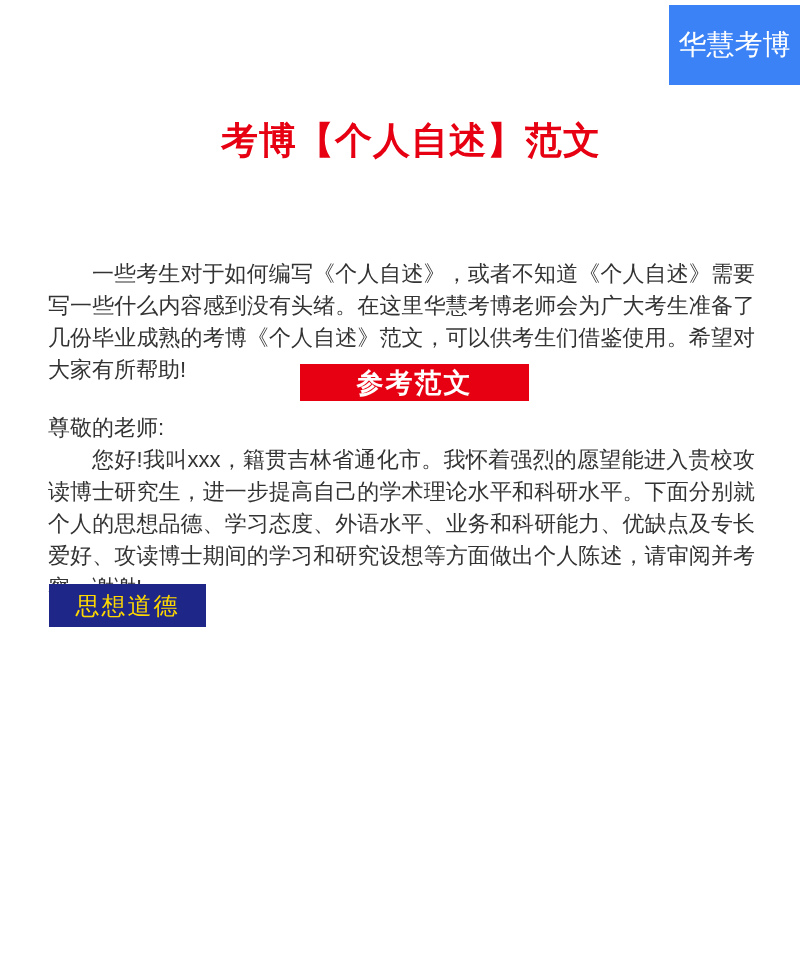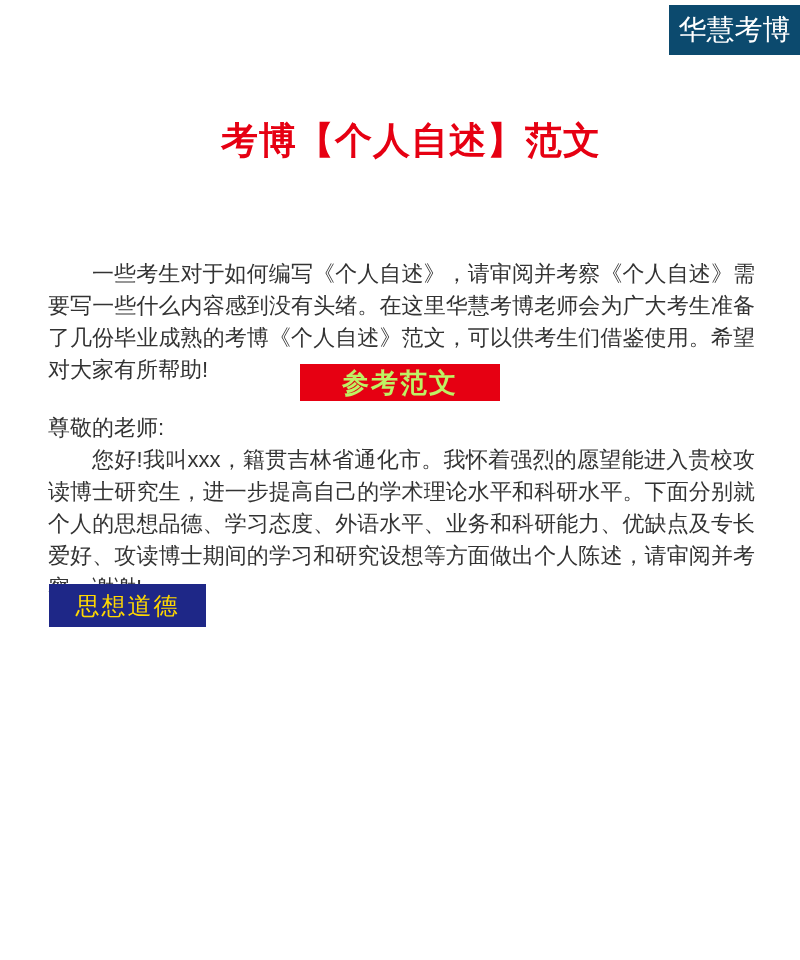--- a/index.html
+++ b/index.html
@@ -9,22 +9,22 @@
     height: 960px;
     background: #ffffff;
     overflow: hidden;
     font-family: "Liberation Sans", sans-serif;
   }
   .logo {
     position: absolute;
     top: 5px;
     right: 0;
     width: 131px;
-    height: 50px;
-    background: #0c4a6e;
+    height: 80px;
+    background: #3b82f6;
     color: #ffffff;
     font-size: 28px;
     display: flex;
     align-items: center;
     justify-content: center;
     white-space: nowrap;
   }
   .title {
     position: absolute;
     top: 104px;
@@ -45,24 +45,24 @@
     text-align: justify;
     text-indent: 2em;
     margin: 0;
   }
   .p1 { position: absolute; top: 170px; left: 48px; right: 45px; }
   .p2 { position: absolute; top: 258px; left: 48px; right: 45px; }
   .banner {
     position: absolute;
     top: 364px;
     left: 300px;
-    width: 200px;
+    width: 229px;
     height: 37px;
     background: #E60012;
-    color: #bef264;
+    color: #ffffff;
     font-size: 27px;
     font-weight: bold;
     display: flex;
     align-items: center;
     justify-content: center;
     letter-spacing: 2px;
   }
   .letter { position: absolute; top: 412px; left: 48px; right: 45px; }
   .salutation {
     font-size: 22px;
@@ -90,21 +90,21 @@
 </head>
 <body>
 
 <div class="page">
 
   <div class="logo">华慧考博</div>
 
   <h1 class="title">考博【个人自述】范文</h1>
 
 
-  <p class="para p2">一些考生对于如何编写《个人自述》，请审阅并考察《个人自述》需要写一些什么内容感到没有头绪。在这里华慧考博老师会为广大考生准备了几份毕业成熟的考博《个人自述》范文，可以供考生们借鉴使用。希望对大家有所帮助!</p>
+  <p class="para p2">一些考生对于如何编写《个人自述》，或者不知道《个人自述》需要写一些什么内容感到没有头绪。在这里华慧考博老师会为广大考生准备了几份毕业成熟的考博《个人自述》范文，可以供考生们借鉴使用。希望对大家有所帮助!</p>
 
   <div class="banner">参考范文</div>
 
   <div class="letter">
     <p class="salutation">尊敬的老师:</p>
     <p class="para">您好!我叫xxx，籍贯吉林省通化市。我怀着强烈的愿望能进入贵校攻读博士研究生，进一步提高自己的学术理论水平和科研水平。下面分别就个人的思想品德、学习态度、外语水平、业务和科研能力、优缺点及专长爱好、攻读博士期间的学习和研究设想等方面做出个人陈述，请审阅并考察，谢谢!</p>
   </div>
 
   <div class="badge">思想道德</div>
 

